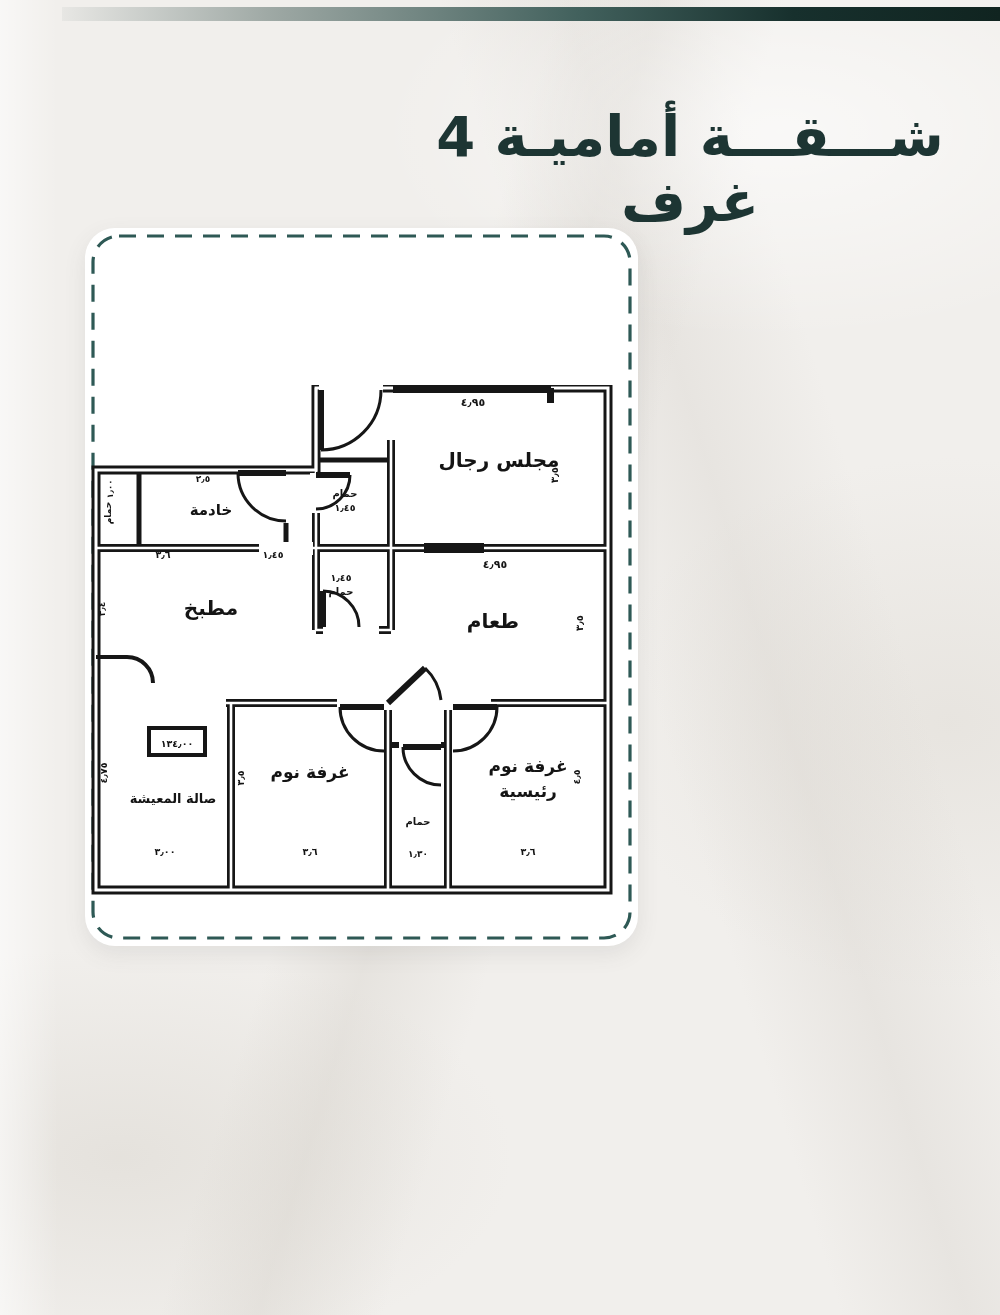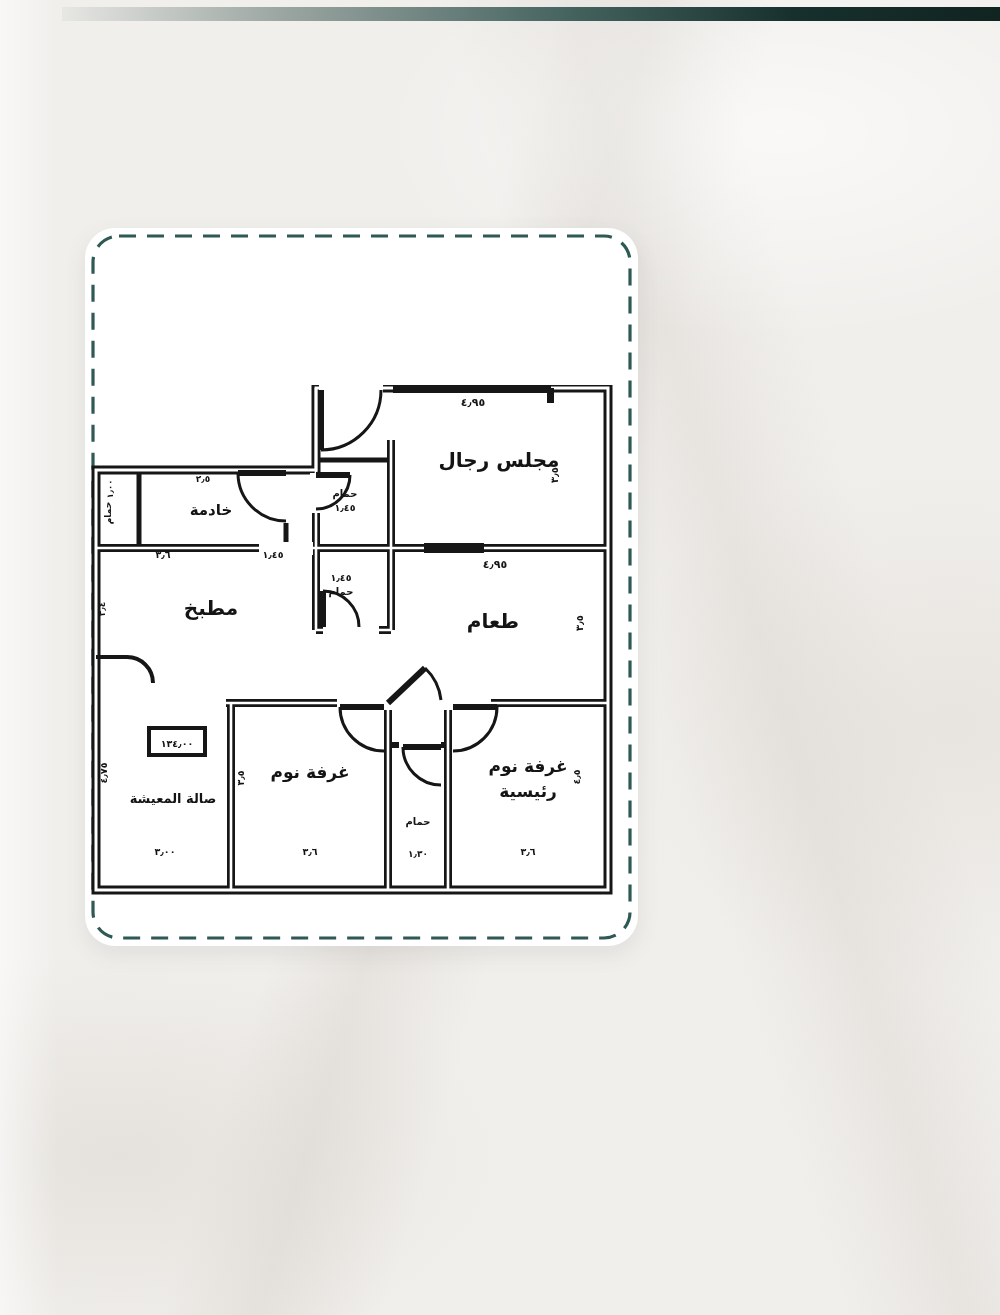--- a/index.html
+++ b/index.html
@@ -27,20 +27,21 @@
   .plan-svg text{font-family:"DejaVu Sans", sans-serif;font-weight:bold;fill:#141414;}
   .price-row{position:absolute;left:0;top:940px;width:1000px;height:380px;}
 </style>
 </head>
 <body>
 
 <div id="stage">
   <div class="left-sheen"></div>
   <div class="top-bar"></div>
 
+  <div class="title">شـــقـــة أماميـة 4 غرف</div>
 
   <div class="card">
     <svg class="border-svg" width="553" height="718" viewBox="0 0 553 718">
       <rect x="8" y="8" width="537" height="702" rx="26" fill="none" stroke="#2e5955" stroke-width="3.2" stroke-dasharray="17 11"></rect>
     </svg>
 
     <svg class="plan-svg" width="525" height="515" viewBox="0 0 525 515">
 
       <g stroke="#161616" fill="none">
         <path d="M225,3 H517 V505 H5 V85 H225 Z" stroke-width="9" fill="#ffffff"></path>

